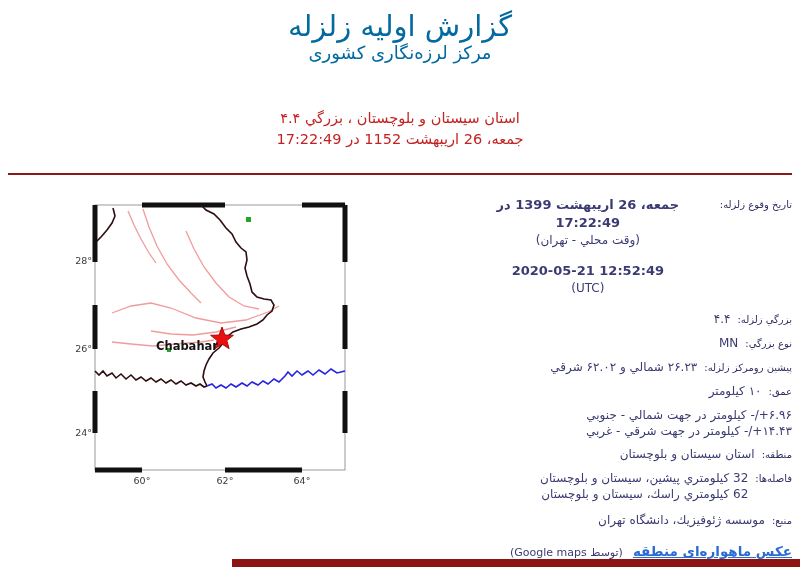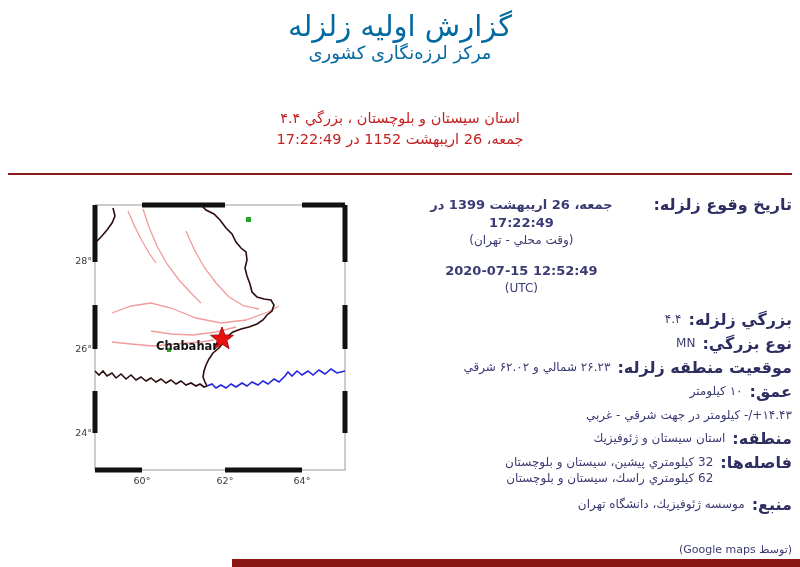--- a/index.html
+++ b/index.html
@@ -13,21 +13,21 @@
   .h-title{font-size:29px;line-height:36px;font-weight:500;}
   .h-sub{font-size:18px;line-height:17px;}
   #alert{position:absolute;top:108px;left:0;width:800px;text-align:center;
          color:#c32222;font-weight:normal;font-size:14.5px;line-height:21px;}
   #divider{position:absolute;top:173px;left:8px;width:784px;height:2px;background:#8a1a1a;}
   
   #map{position:absolute;left:70px;top:190px;}
   
   #details{position:absolute;top:196px;right:8px;width:410px;direction:rtl;text-align:right;font-size:12px;}
   .drow{display:flex;direction:rtl;column-gap:7px;margin-bottom:7px;align-items:flex-start;}
-  .dlabel{font-weight:bold;color:#2e2e60;white-space:nowrap;flex:0 0 auto;font-size:16px;line-height:16px;padding-top:1px;}
+  .dlabel{font-weight:normal;color:#2e2e60;white-space:nowrap;flex:0 0 auto;font-size:10px;line-height:16px;padding-top:1px;}
   .dval{color:#3b3b73;line-height:16px;}
   .ltr{direction:ltr;unicode-bidi:embed;display:inline-block;}
   .date-cell{width:250px;text-align:center;}
   .date-cell .big{font-size:13px;font-weight:bold;line-height:18px;}
   .date-cell .norm{font-size:12px;line-height:17px;text-align:center;}
   .date-gap{height:13px;}
   .vline{line-height:16px;}
   .drow-date{margin-bottom:14px;}
   .drow-unc .vline{line-height:16px;}
   .drow-dist{margin-bottom:10px;}
@@ -104,68 +104,70 @@
 
 <div id="details">
 
   <div class="drow drow-date">
     <span class="dlabel">تاریخ وقوع زلزله:</span>
     <div class="dval date-cell">
       <div class="big">جمعه، 26 اریبهشت 1399 در</div>
       <div class="big"><span class="ltr">17:22:49</span></div>
       <div class="norm">(وقت محلي - تهران)</div>
       <div class="date-gap"></div>
-      <div class="big"><span class="ltr">2020-07-15 12:52:49</span></div>
+      <div class="big"><span class="ltr">2020-05-21 12:52:49</span></div>
       <div class="norm">(UTC)</div>
     </div>
   </div>
 
   <div class="drow">
     <span class="dlabel">بزرگي زلزله:</span>
     <span class="dval">۴.۴</span>
   </div>
 
   <div class="drow">
     <span class="dlabel">نوع بزرگي:</span>
     <span class="dval">MN</span>
   </div>
 
   <div class="drow">
-    <span class="dlabel">موقعیت منطقه زلزله:</span>
+    <span class="dlabel">پیشین رومرکز زلزله:</span>
     <span class="dval">۲۶.۲۳ شمالي و ۶۲.۰۲ شرقي</span>
   </div>
 
   <div class="drow">
     <span class="dlabel">عمق:</span>
     <span class="dval">۱۰ کیلومتر</span>
   </div>
 
   <div class="drow drow-unc">
     <div class="dval">
+      <div class="vline"><span class="ltr">-/+۶.۹۶</span> <span>کیلومتر در جهت شمالي - جنوبي</span></div>
       <div class="vline"><span class="ltr">-/+۱۴.۴۳</span> <span>کیلومتر  در جهت شرقي - غربي</span></div>
     </div>
   </div>
 
   <div class="drow">
     <span class="dlabel">منطقه:</span>
-    <span class="dval">استان سیستان و ژئوفیزیك</span>
+    <span class="dval">استان سیستان و بلوچستان</span>
   </div>
 
   <div class="drow drow-dist">
     <span class="dlabel">فاصله‌ها:</span>
     <div class="dval">
       <div class="vline">32 کیلومتري پیشین، سیستان و بلوچستان</div>
       <div class="vline">62 کیلومتري راسك، سیستان و بلوچستان</div>
     </div>
   </div>
 
   <div class="drow">
     <span class="dlabel">منبع:</span>
     <span class="dval">موسسه ژئوفیزیك، دانشگاه تهران</span>
   </div>
 
 </div>
 
 <div id="footer">
+  <a id="sat-link">عکس ماهواره‌ای منطقه</a>
   <span id="credit">(توسط Google maps)</span>
 </div>
 
 <div id="bottom-bar"></div>
 
 </body></html>

